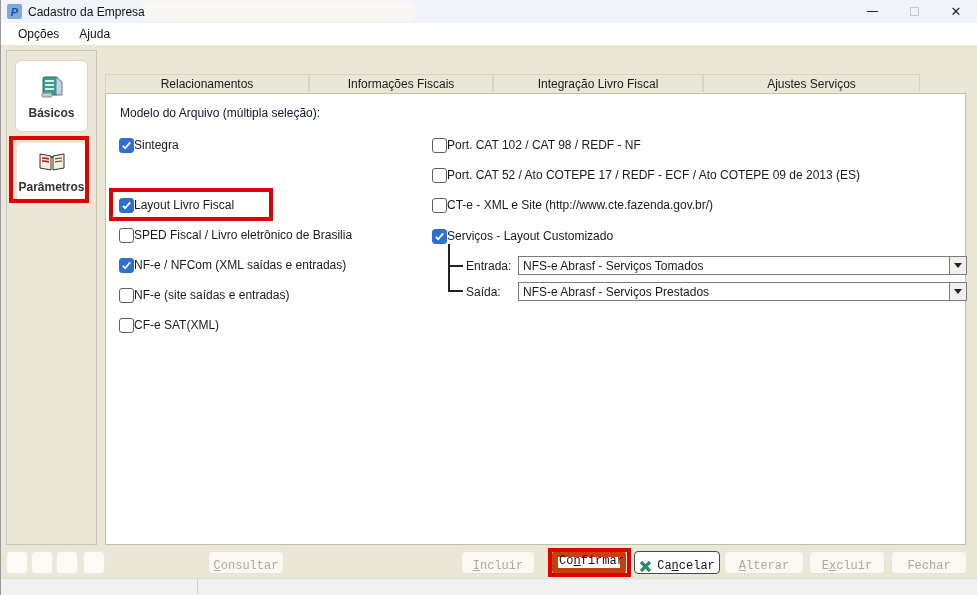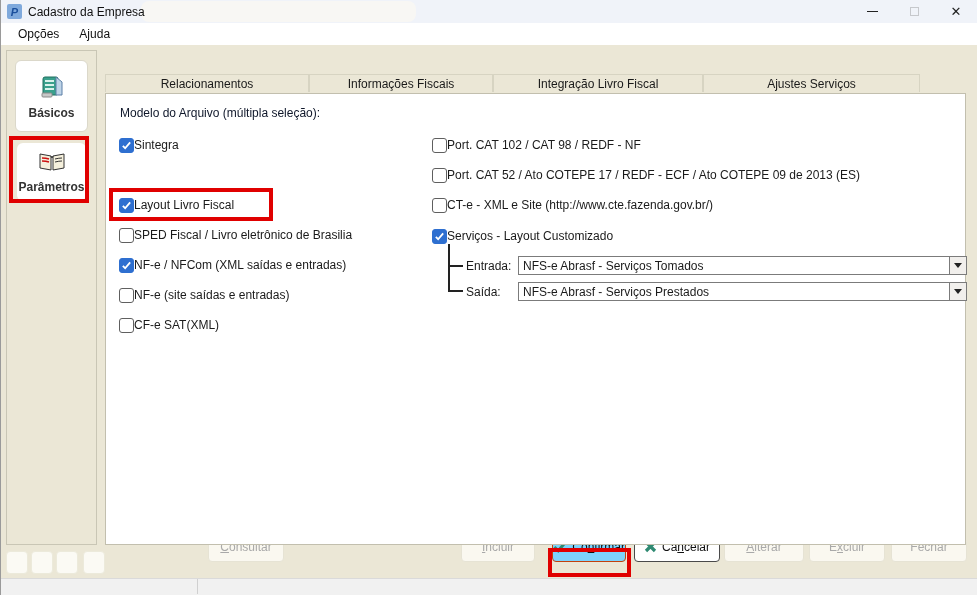--- a/index.html
+++ b/index.html
@@ -45,23 +45,23 @@
   
   .conn-v { position:absolute; left:342px; top:150px; width:2px; height:48px; background:#222; }
   .conn-h1 { position:absolute; left:342px; top:171px; width:15px; height:2px; background:#222; }
   .conn-h2 { position:absolute; left:342px; top:196px; width:15px; height:2px; background:#222; }
   .combo-label { position:absolute; left:360px; width:50px; white-space:nowrap; }
   .combo { position:absolute; left:412px; width:449px; height:19px; border:1px solid #7b7b7b; background:#fff; display:flex; }
   .combo-text { flex:1; padding:2px 4px; overflow:hidden; white-space:nowrap; }
   .combo-btn { width:17px; border-left:1px solid #7b7b7b; background:#f1efec; display:flex; align-items:center; justify-content:center; }
   .combo-arrow { width:0; height:0; border-left:4px solid transparent; border-right:4px solid transparent; border-top:5px solid #222; }
   
-  .fbtn { position:absolute; top:539px; height:23px; border-radius:4px; display:flex; align-items:flex-start; justify-content:center; gap:5px; font-size:12px; }
+  .fbtn { position:absolute; top:551px; height:23px; border-radius:4px; display:flex; align-items:flex-end; justify-content:center; gap:5px; font-size:12px;font-family:Liberation Mono, monospace; }
   .fbtn.dis { background:#faf8f0; border:1px solid #e6e3d4; color:#a9a9a9; }
-  .fbtn.en { background:#7dd3fc; border:1px solid #c2410c; color:#111; }
+  .fbtn.en { background:#ffffff; border:6px solid #c2410c; color:#111; }
   .fbtn.default { background:#fff; border:1.5px solid #4a4a4a; }
   .navsq { position:absolute; top:551px; width:22px; height:23px; background:#fbfaf4; border:1px solid #eceadb; border-radius:4px; }
   .u { text-decoration:underline; }
   
   .statusbar { position:absolute; left:0; bottom:0; width:100%; height:17px; background:#f1f1f1; border-top:1px solid #dadada; }
   .status-divider { position:absolute; left:196px; bottom:1px; width:1px; height:15px; background:#d0d0d0; }
   
   .redbox { position:absolute; border:4px solid #e00000; z-index:5; pointer-events:none; }
   .redbox.parametros { left:8px; top:136px; width:80px; height:67px; }
   .redbox.layout-livro { left:108px; top:188px; width:164px; height:33px; }

